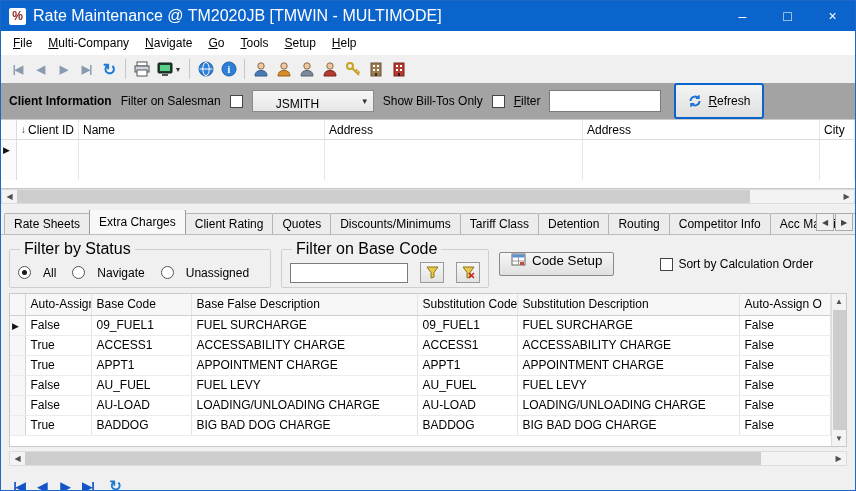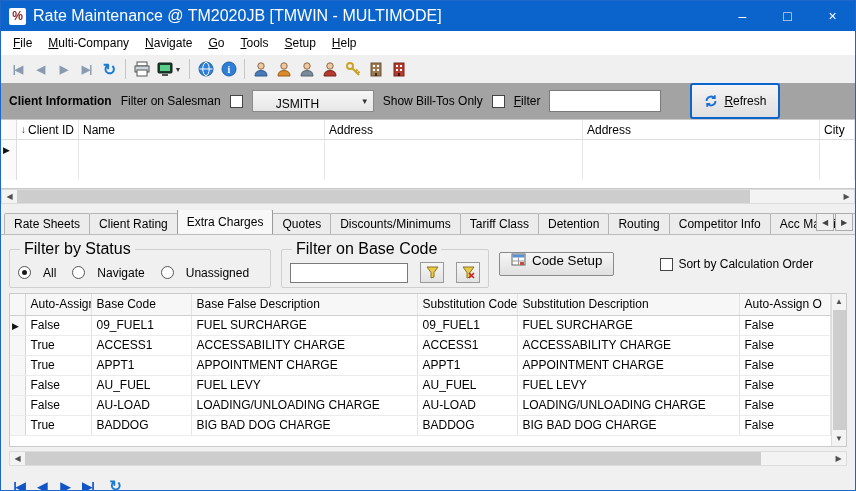--- a/index.html
+++ b/index.html
@@ -26,21 +26,21 @@
   .tb-refresh { color:#1a7ad4; font-size:16px; font-weight:bold; }
   .tb-caret { font-size:7px; color:#333; margin-left:2px; }
 
   
   .client-bar { flex:0 0 30px; display:flex; align-items:center; padding:0 8px; gap:9px; background:#a3a3a3; white-space:nowrap; }
   .lbl-bold { font-weight:bold; }
   .cb { width:13px; height:13px; border:1px solid #444; background:#fff; display:inline-block; flex:0 0 13px; }
   .selectbox { width:122px; height:22px; background:linear-gradient(#f6f6f6,#e7e7e7); border:1px solid #8a8a8a; display:flex; align-items:flex-end; padding-left:23px; position:relative; }
   .selectbox .chev { position:absolute; right:4px; top:6px; font-size:8px; color:#333; }
   .txt-input { width:112px; height:22px; border:1px solid #7a7a7a; background:#fff; font-family:inherit; font-size:12px; padding:0 3px; }
-  .refresh-btn { height:25px; padding:16px 12px; border:2px solid #0b63cc; border-radius:3px; background:linear-gradient(#f4f4f4,#dfdfdf); display:flex; align-items:center; gap:6px; font-size:12px; margin-left:20px; }
+  .refresh-btn { height:25px; padding:16px 12px; border:2px solid #0b63cc; border-radius:3px; background:linear-gradient(#f4f4f4,#dfdfdf); display:flex; align-items:center; gap:6px; font-size:12px; margin-left:4px; }
 
   
   .client-grid { flex:0 0 70px; background:#fff; border-top:1px solid #c9c9c9; border-bottom:1px solid #c9c9c9; overflow:hidden; }
   .cg-row { display:flex; height:20px; align-items:center; }
   .cg-cell { border-right:1px solid #e6e6e6; padding-left:4px; height:100%; display:flex; align-items:center; overflow:hidden; white-space:nowrap; }
   .cg-head .cg-cell { border-bottom:1px solid #dcdcdc; }
   .sel-col { flex:0 0 16px; padding-left:2px; background:#fafafa; border-right:1px solid #ddd; }
   .c-id { flex:0 0 62px; } .c-name { flex:0 0 246px; } .c-ad1 { flex:0 0 258px; } .c-ad2 { flex:0 0 237px; } .c-city { flex:1; }
   .row-arrow { font-size:9px; color:#111; }
   .sort-ico { font-size:10px; color:#333; margin-right:2px; }
@@ -261,22 +261,22 @@
   <div class="hscroll">
     <div class="hs-arrow">◀</div>
     <div class="hs-thumb" style="width:86%;"></div>
     <div class="hs-arrow" style="margin-left:auto;">▶</div>
   </div>
 
   <div class="gap6"></div>
 
   <div class="tabstrip">
     <div class="tab">Rate Sheets</div>
+    <div class="tab active">Extra Charges</div>
     <div class="tab">Client Rating</div>
-    <div class="tab active">Extra Charges</div>
     <div class="tab">Quotes</div>
     <div class="tab">Discounts/Minimums</div>
     <div class="tab">Tariff Class</div>
     <div class="tab">Detention</div>
     <div class="tab">Routing</div>
     <div class="tab">Competitor Info</div>
     <div class="tab">Acc Mapping</div>
 
     <div class="tab-scrollers">
       <div class="tab-scroller">◀</div>

